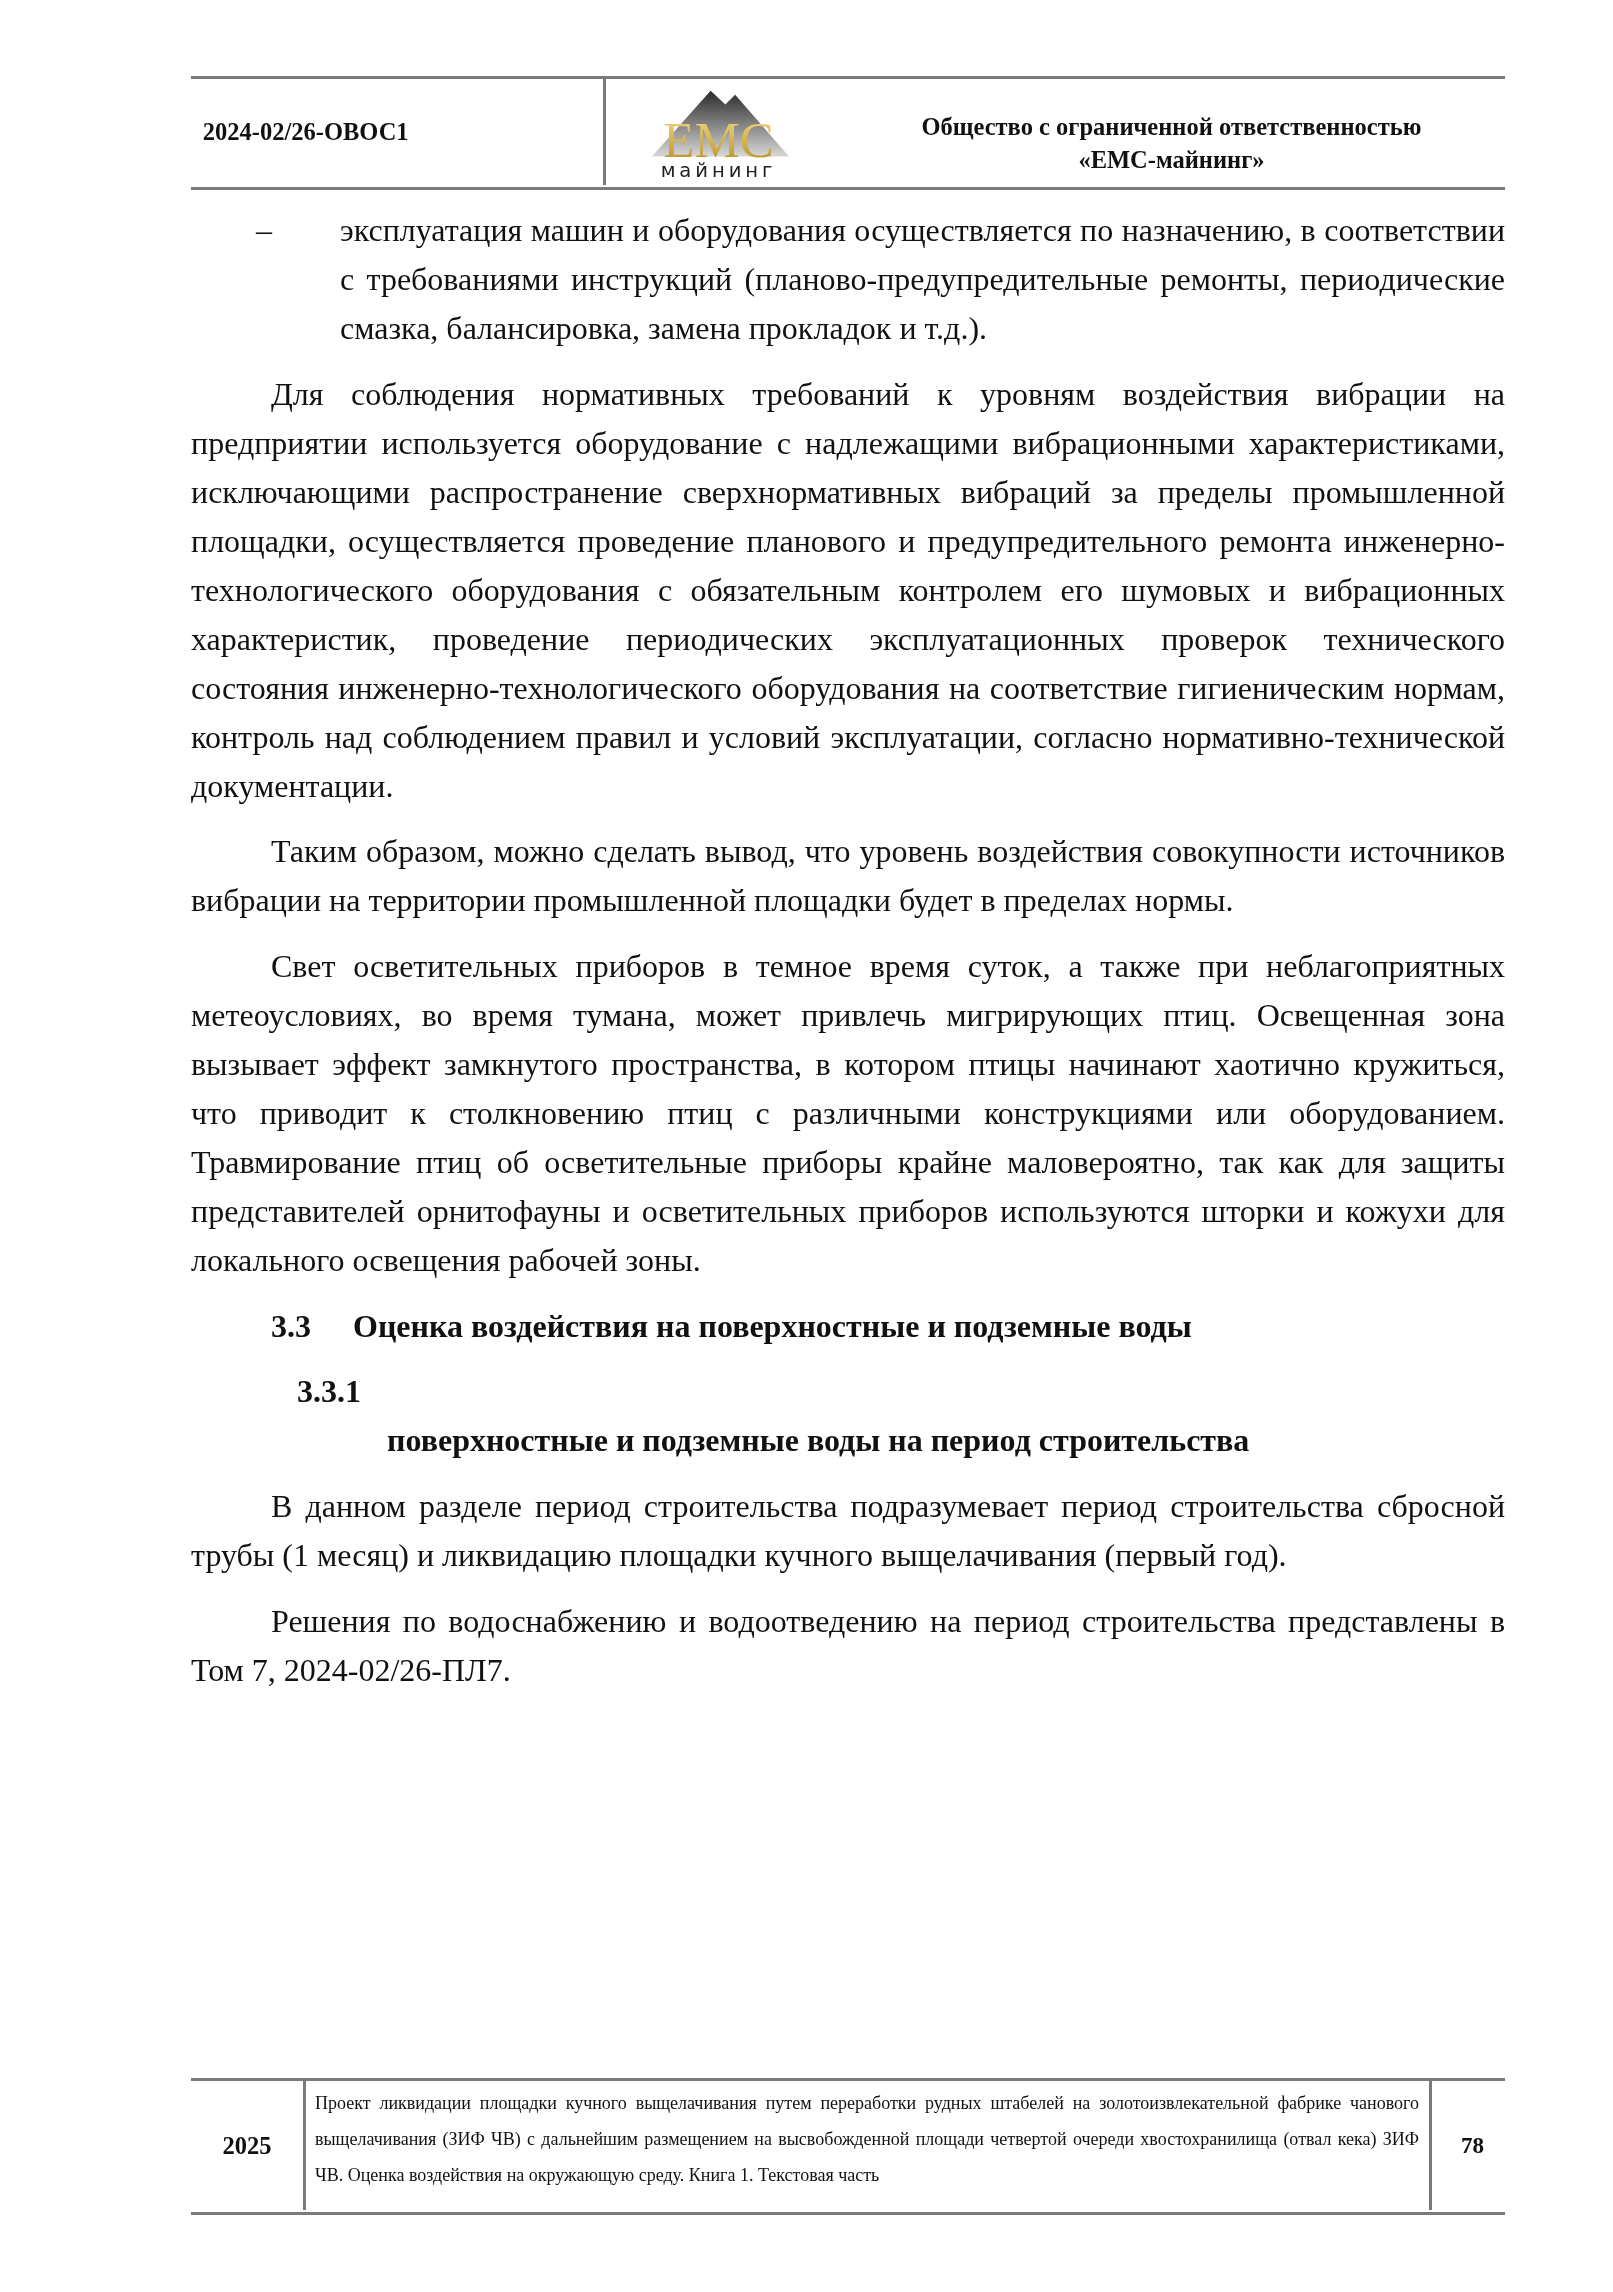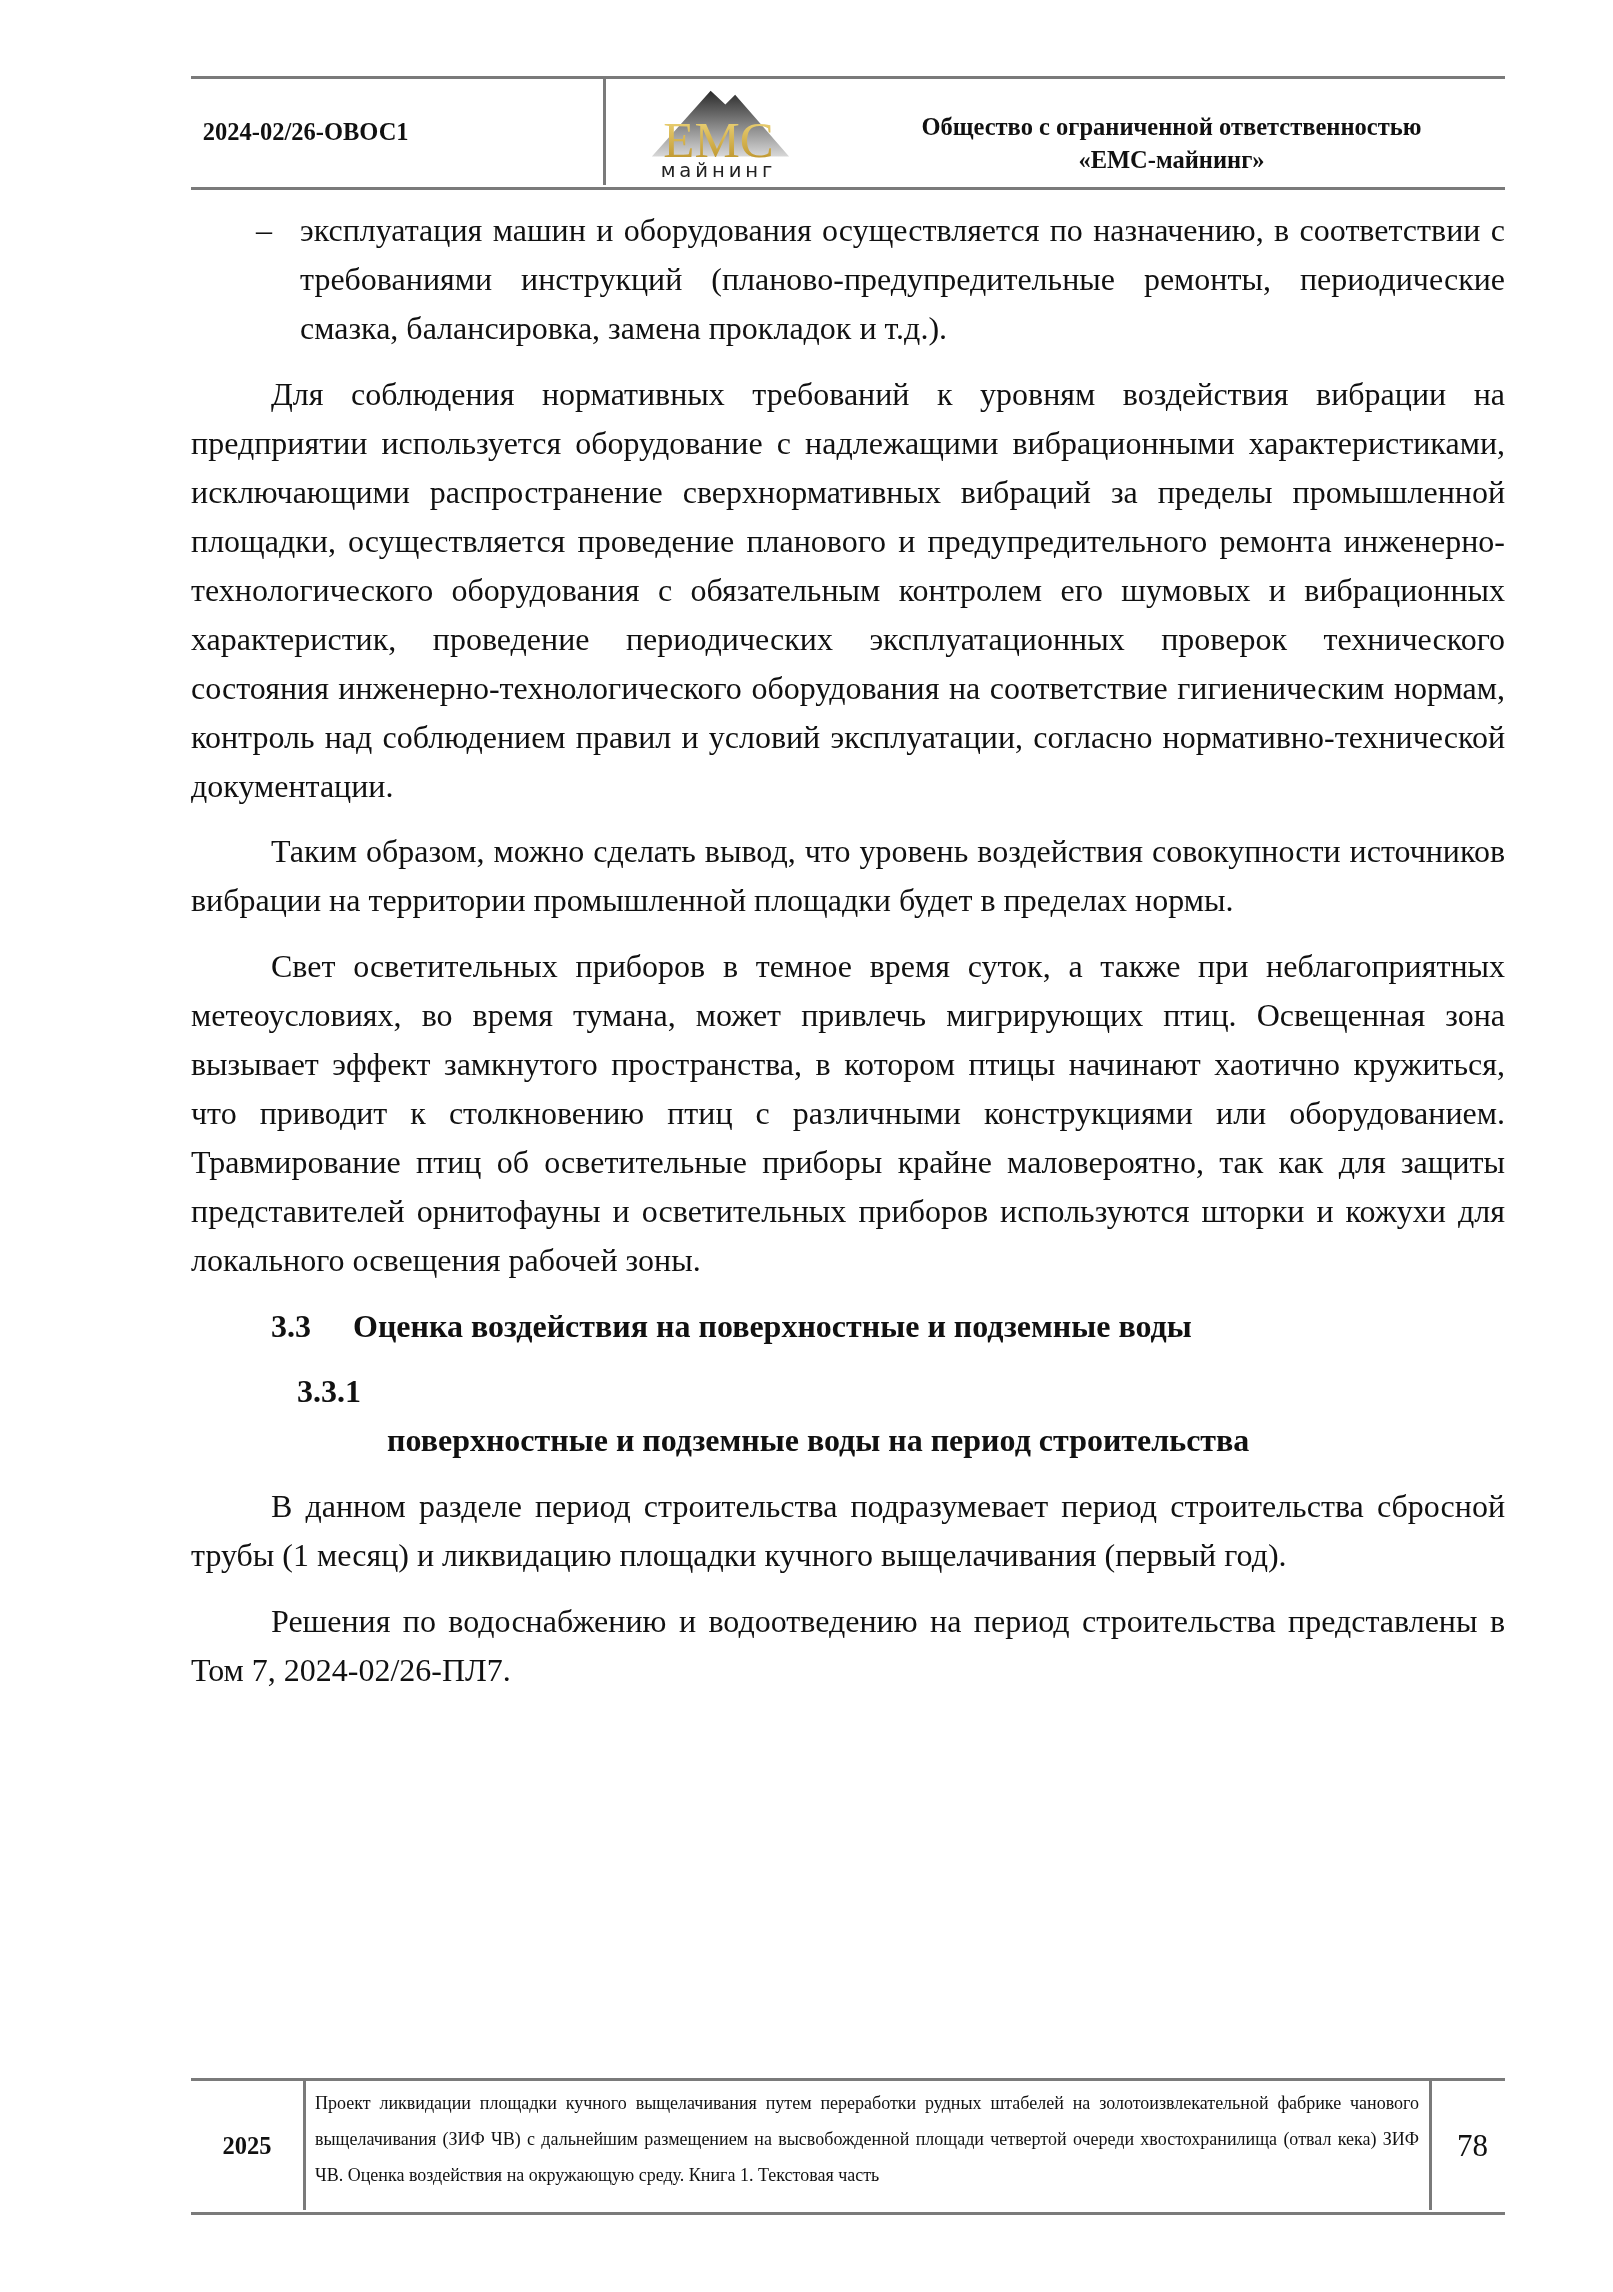--- a/index.html
+++ b/index.html
@@ -11,34 +11,34 @@
                 font-weight: bold; font-size: 24.5px; }
     .hdr-div { position: absolute; left: 412px; top: 0; width: 2.9px; height: 106px; background: #7a7a7a; }
     .logo { position: absolute; left: 441px; top: 3.9px; width: 172px; height: 98px; }
     .hdr-org { position: absolute; left: 647px; right: 0; top: 11px; height: 106px; display: flex;
                flex-direction: column; justify-content: center; align-items: center;
                font-weight: bold; font-size: 24.5px; line-height: 33px; text-align: center; }
     .content { position: absolute; left: 191px; top: 206px; width: 1314px; font-size: 32px; line-height: 49px; }
     .p { text-align: justify; text-indent: 80px; margin: 0 0 16.7px 0; }
     .bullet { display: flex; margin: 0 0 16.7px 0; padding-left: 65px; }
     .bullet .dash { width: 44px; flex: none; }
-    .bullet .txt { text-align: justify; flex: 1; }
+    .bullet .txt { text-align: justify; flex: 1; margin-left: 40px; }
     .h { font-weight: bold; margin: 0 0 16.7px 0; display: flex; padding-left: 80px; }
     .h .num { width: 82px; flex: none; }
     .h3 .num { width: 116px; text-align: center; }
     .ftr { position: absolute; left: 191px; top: 2078px; width: 1314px; height: 137px;
            border-top: 3.9px solid #7a7a7a; border-bottom: 3.9px solid #7a7a7a; box-sizing: border-box; }
     .ftr-year { position: absolute; left: 0; top: 0; width: 112px; height: 129px; display: flex;
                 align-items: center; justify-content: center; font-weight: bold; font-size: 24.5px; }
     .ftr-div1 { position: absolute; left: 112px; top: 0; width: 2.9px; height: 129px; background: #7a7a7a; }
     .ftr-text { position: absolute; left: 124px; top: 3.9px; width: 1104px; font-size: 18px; line-height: 36px;
                 text-align: justify; }
     .ftr-div2 { position: absolute; left: 1238px; top: 0; width: 2.9px; height: 129px; background: #7a7a7a; }
     .ftr-page { position: absolute; left: 1241px; right: 0; top: 0; height: 129px; display: flex;
-                align-items: center; justify-content: center; font-weight: normal; font-size: 31px; margin-left: 8px; }
+                align-items: center; justify-content: center; font-weight: bold; font-size: 23px; margin-left: 8px; }
   </style>
 </head>
 <body>
 
 <div class="hdr">
   <div class="hdr-code">2024-02/26-ОВОС1</div>
   <div class="hdr-div"></div>
   <div class="logo">
     <svg width="172" height="98" viewBox="0 0 175 100">
       <defs>

